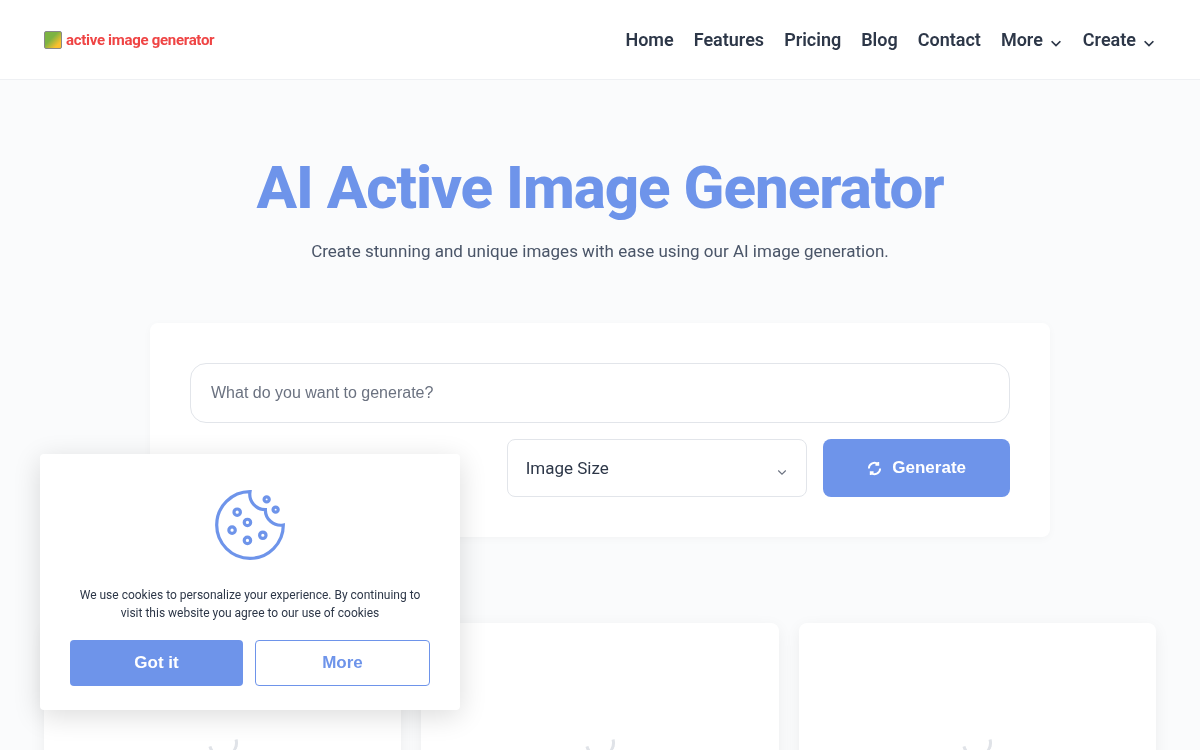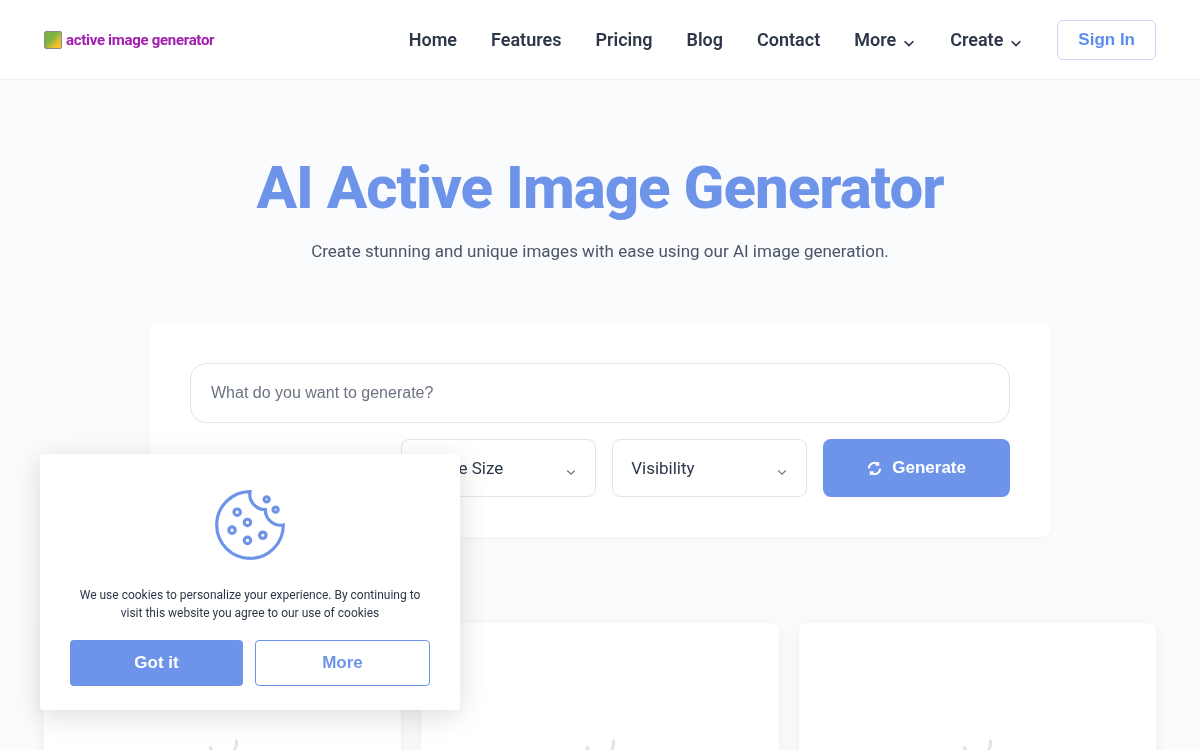--- a/index.html
+++ b/index.html
@@ -32,28 +32,28 @@
     }
     .logo-icon {
       width: 18px;
       height: 18px;
       background: linear-gradient(135deg, #7cb342 40%, #fbc02d 80%);
       border: 1px solid #888;
       border-radius: 2px;
       position: relative;
     }
     .logo-text {
-      color: #a21caf;
+      color: #ef4444;
       font-weight: 700;
       font-size: 15px;
       letter-spacing: -0.3px;
     }
     .nav {
       display: flex;
-      gap: 34px;
+      gap: 20px;
     }
     .nav-item {
       color: #2d3748;
       font-weight: 600;
       font-size: 18px;
       cursor: pointer;
       display: flex;
       align-items: center;
       gap: 6px;
     }
@@ -270,44 +270,35 @@
       </span>
     </span>
     <span class="nav-item">
       <span>Create</span>
       <span class="chevron-icon">
         <svg viewBox="0 0 16 16">
             <polyline points="3,6 8,11 13,6"></polyline>
           </svg>
       </span>
     </span>
-    <button class="btn btn-outline">Sign In</button>
   </nav>
 </header>
 
 <main class="main">
   <h1 class="hero-title">AI Active Image Generator</h1>
   <p class="hero-subtitle">Create stunning and unique images with ease using our AI image generation.</p>
 
   <div class="form-card">
     <input class="prompt-input" type="text" placeholder="What do you want to generate?" style="">
     <div class="controls-row">
       <div class="select select-inner" style="visibility:hidden;">
         <span></span>
       </div>
       <div class="select">
         <span>Image Size</span>
-        <span class="chevron-small">
-          <svg viewBox="0 0 16 16">
-              <polyline points="3,6 8,11 13,6"></polyline>
-            </svg>
-        </span>
-      </div>
-      <div class="select">
-        <span>Visibility</span>
         <span class="chevron-small">
           <svg viewBox="0 0 16 16">
               <polyline points="3,6 8,11 13,6"></polyline>
             </svg>
         </span>
       </div>
       <button class="generate-btn">
         <span class="refresh-icon">
           <svg viewBox="0 0 16 16">
               <path d="M2 8a6 6 0 0 1 10-4.5M14 8a6 6 0 0 1-10 4.5"></path>

